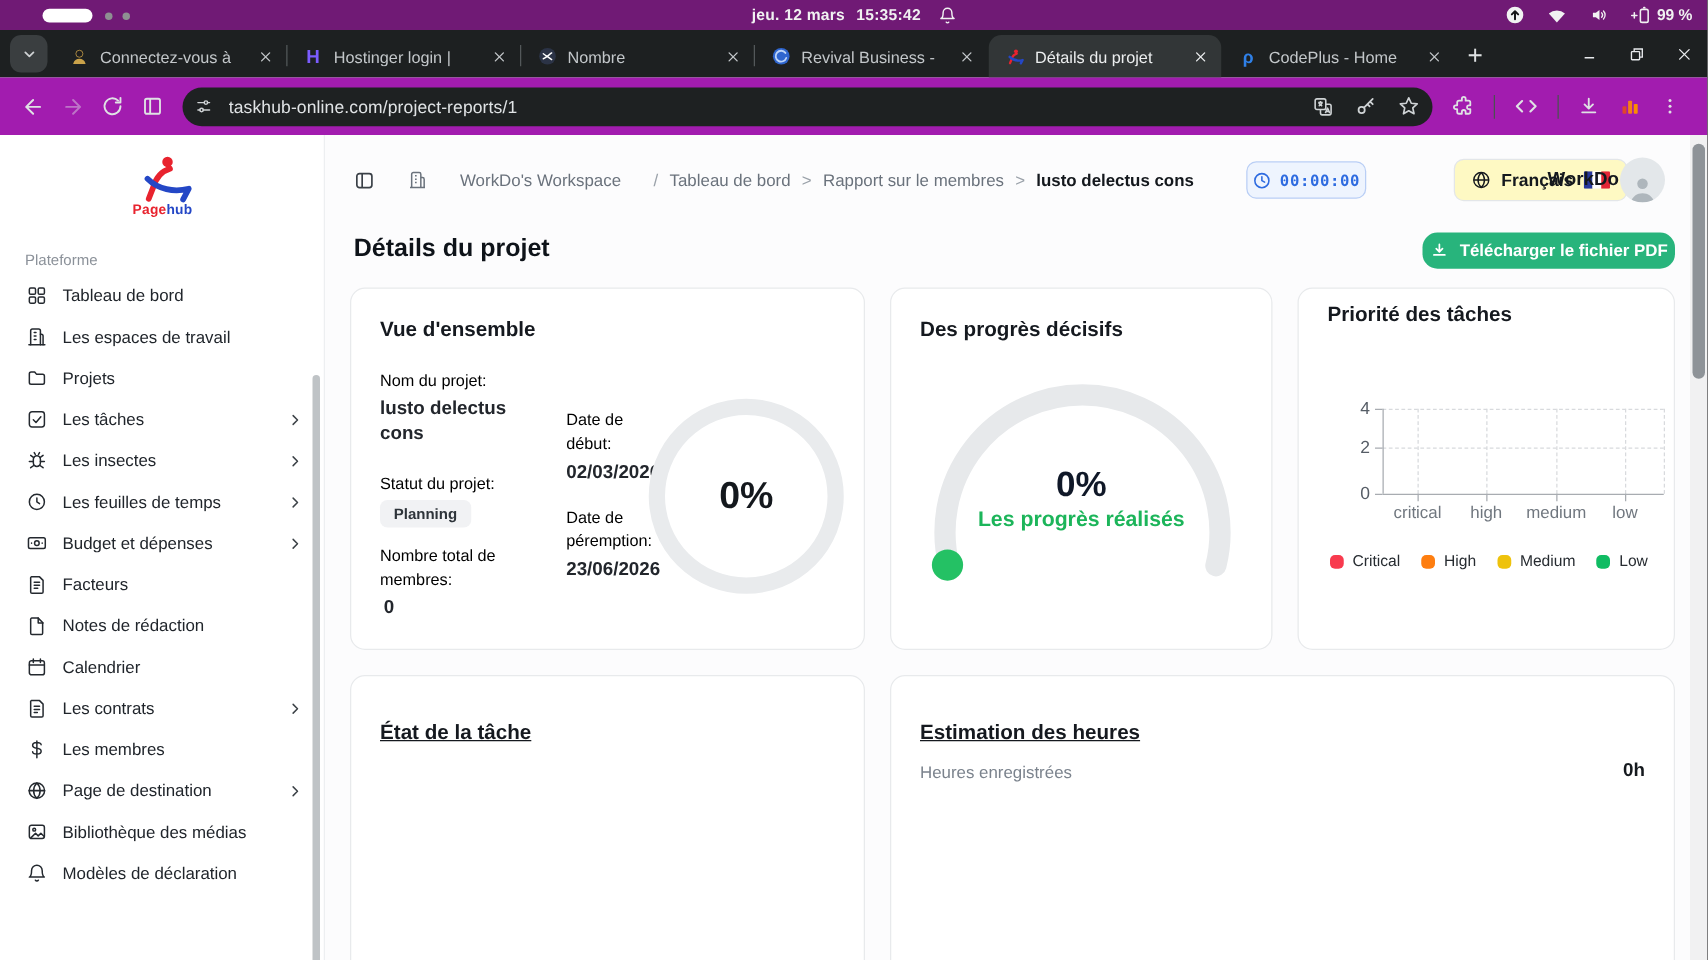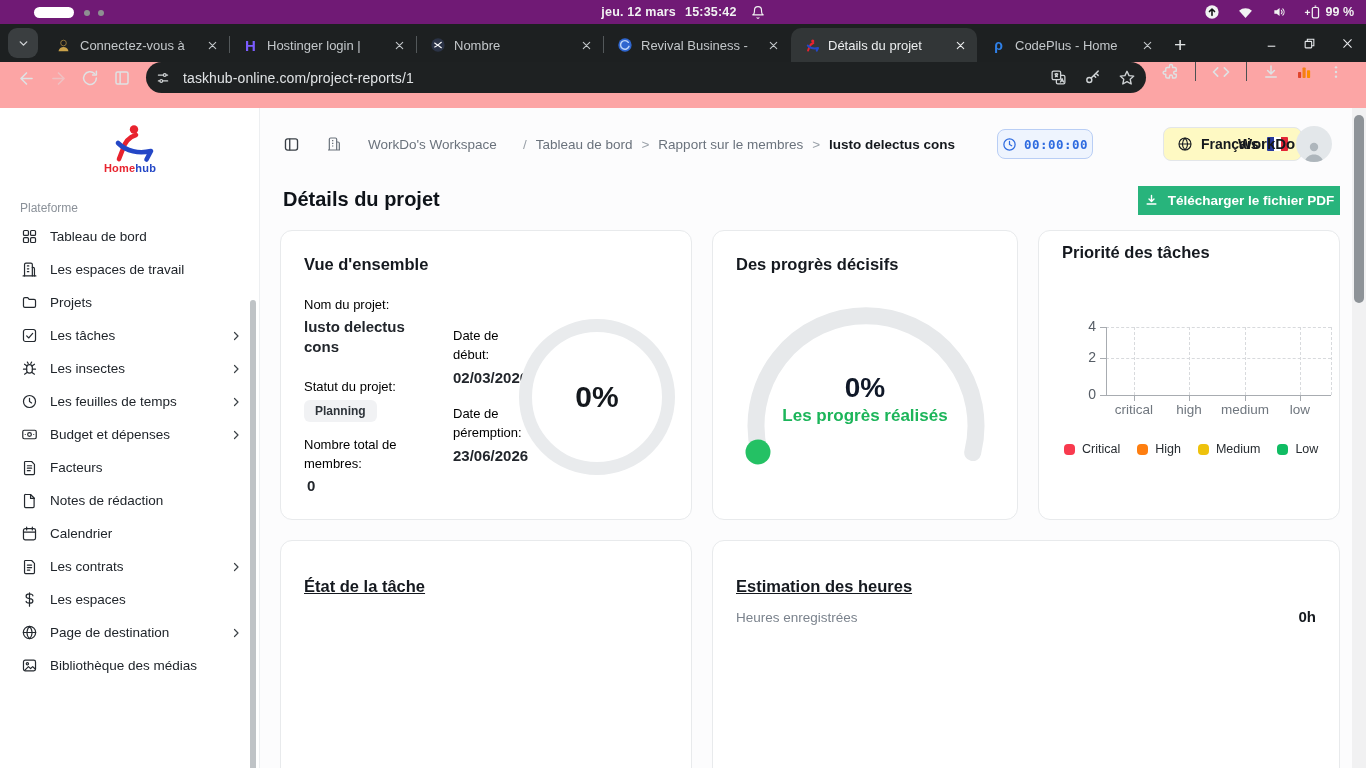--- a/index.html
+++ b/index.html
@@ -31,22 +31,22 @@
   .tab.active { background:#323637; border-radius:10px 10px 0 0; color:#eceeef; }
   .tab-fav { width:17px; height:17px; flex:0 0 auto; display:flex; align-items:center; justify-content:center;
              font-size:13px; font-weight:800; }
   .tab-title { flex:1; font-size:13px; white-space:nowrap; overflow:hidden; text-overflow:ellipsis; }
   .tab-close { width:18px; height:18px; border-radius:50%; display:flex; align-items:center; justify-content:center; flex:0 0 auto; }
   .tab-sep { width:1px; height:17px; background:#53585a; margin-bottom:9px; flex:0 0 auto; }
   .newtab { margin:0 0 7px 10px; font-size:21px; font-weight:400; color:#dfe2e3; line-height:20px; }
   .wincontrols { position:absolute; right:12px; top:24px; height:38px; display:flex; align-items:center; gap:25px; }
 
   
-  .toolbar { position:absolute; left:0; top:62px; width:1366px; height:46px; background:#fca5a5;
-             display:flex; align-items:flex-start; }
+  .toolbar { position:absolute; left:0; top:62px; width:1366px; height:46px; background:#a21caf;
+             display:flex; align-items:center; }
   .nav-btn { width:32px; height:32px; display:flex; align-items:center; justify-content:center; flex:0 0 auto; }
   .urlbar { margin-left:8px; width:1000px; height:31px; background:#1e2122; border-radius:16px;
             display:flex; align-items:center; padding:0 10px 0 5px; }
   .tune-wrap { width:24px; height:24px; border-radius:50%; display:flex; align-items:center; justify-content:center; }
   .url-text { flex:1; margin-left:8px; color:#e0e3e5; font-size:14px; letter-spacing:.1px; white-space:nowrap; overflow:hidden; }
   .url-actions { display:flex; align-items:center; gap:17px; }
   .toolbar-right { display:flex; align-items:center; gap:15px; margin-left:16px; }
   .tb-divider { width:1px; height:19px; background:#4b5052; }
 
   
@@ -74,21 +74,21 @@
                 border-radius:8px; display:flex; align-items:center; justify-content:center; gap:7px;
                 color:#2e6be0; font-family:"DejaVu Sans Mono","Liberation Mono",monospace; font-size:12.5px; font-weight:700; letter-spacing:.5px; }
   .lang-btn { position:absolute; left:1163px; top:127px; height:34px; padding:0 13px; border:1px solid #e3e6e9; background:#fef9c3;
               border-radius:8px; display:flex; align-items:center; gap:8px; font-size:14px; font-weight:600; color:#15191e; }
   .flag { width:21px; height:14px; display:flex; border-radius:1px; overflow:hidden; }
   .flag i { flex:1; }
   .user-name { position:absolute; left:1238px; top:135px; font-size:15px; font-weight:700; color:#15191e; }
   .avatar { position:absolute; left:1296px; top:126px; width:36px; height:36px; border-radius:50%; background:#e3e7ea;
             display:flex; align-items:flex-end; justify-content:center; overflow:hidden; }
   .page-title { position:absolute; left:283px; top:188px; font-size:20px; font-weight:700; color:#0e1319; }
-  .pdf-btn { position:absolute; left:1138px; top:186px; width:202px; height:29px; background:#28b47c; border-radius:0;
+  .pdf-btn { position:absolute; left:1138px; top:186px; width:202px; height:29px; background:#28b47c; border-radius:12px;
              display:flex; align-items:center; justify-content:center; gap:9px; color:#fff; font-size:13.5px; font-weight:600; }
 
   
   .card { position:absolute; background:#fff; border:1px solid #e8eaec; border-radius:12px; }
   .card-title { position:absolute; left:23px; top:24px; font-size:16.5px; font-weight:700; color:#15191f; }
   .c-overview { left:280px; top:230px; width:412px; height:290px; }
   .c-progress { left:712px; top:230px; width:306px; height:290px; }
   .c-priority { left:1038px; top:230px; width:302px; height:290px; }
   .c-taskstate { left:280px; top:540px; width:412px; height:280px; }
   .c-hours { left:712px; top:540px; width:628px; height:280px; }
@@ -383,21 +383,21 @@
   </div>
 
   <div class="sidebar">
     <div class="logo-box">
       <svg width="54" height="40" viewBox="0 0 54 40" style="margin:0 auto">
         <circle cx="31" cy="5.5" r="4.2" fill="#e8232e"></circle>
         <path d="M33 11C26 13 21.5 19 19.5 26l-3.5 9" stroke="#e8232e" stroke-width="4.6" fill="none" stroke-linecap="round"></path>
         <path d="M15 19c8.5 8.5 21 11 33 8l-4.5 8.5" stroke="#2447c6" stroke-width="4.6" fill="none" stroke-linecap="round" stroke-linejoin="round"></path>
       </svg>
       <div class="brand-word">
-        <span class="brand-task">Home</span><span class="brand-hub">hub</span>
+        <span class="brand-task">Page</span><span class="brand-hub">hub</span>
       </div>
     </div>
     <div class="plt-label">Plateforme</div>
     <div class="menu">
         <div class="menu-item">
           <span class="mi-icon">
             <svg width="17" height="17" viewBox="0 0 24 24" fill="none" stroke="currentColor" stroke-width="1.7" stroke-linecap="round" stroke-linejoin="round">
               <rect x="3.5" y="3.5" width="7" height="7" rx="1.5"></rect>
               <rect x="13.5" y="3.5" width="7" height="7" rx="1.5"></rect>
               <rect x="3.5" y="13.5" width="7" height="7" rx="1.5"></rect>
@@ -522,21 +522,21 @@
               <path d="m9 5 7 7-7 7"></path>
             </svg>
           </span>
         </div>
         <div class="menu-item">
           <span class="mi-icon">
             <svg width="17" height="17" viewBox="0 0 24 24" fill="none" stroke="currentColor" stroke-width="1.7" stroke-linecap="round" stroke-linejoin="round">
               <path d="M12 2.5v19M16.8 6.8C16.8 5.2 14.7 4.2 12 4.2s-4.8 1.3-4.8 3.2 1.9 3 4.8 3.3 4.8 1.4 4.8 3.3-2.1 3.2-4.8 3.2-4.8-1-4.8-2.6"></path>
             </svg>
           </span>
-          <span class="mi-label">Les espaces</span>
+          <span class="mi-label">Les membres</span>
         </div>
         <div class="menu-item">
           <span class="mi-icon">
             <svg width="17" height="17" viewBox="0 0 24 24" fill="none" stroke="currentColor" stroke-width="1.7" stroke-linecap="round" stroke-linejoin="round">
               <circle cx="12" cy="12" r="8.7"></circle>
               <path d="M3.3 12h17.4M12 3.3c2.5 2.5 3.7 5.5 3.7 8.7s-1.2 6.2-3.7 8.7c-2.5-2.5-3.7-5.5-3.7-8.7S9.5 5.8 12 3.3Z"></path>
             </svg>
           </span>
           <span class="mi-label">Page de destination</span>
           <span class="mi-chev">
@@ -547,20 +547,29 @@
         </div>
         <div class="menu-item">
           <span class="mi-icon">
             <svg width="17" height="17" viewBox="0 0 24 24" fill="none" stroke="currentColor" stroke-width="1.7" stroke-linecap="round" stroke-linejoin="round">
               <rect x="3.5" y="4.5" width="17" height="15" rx="2.5"></rect>
               <circle cx="9" cy="9.5" r="1.6"></circle>
               <path d="m5.5 18.5 5-5 3 3 3-3 3.5 3.5"></path>
             </svg>
           </span>
           <span class="mi-label">Bibliothèque des médias</span>
+        </div>
+        <div class="menu-item">
+          <span class="mi-icon">
+            <svg width="17" height="17" viewBox="0 0 24 24" fill="none" stroke="currentColor" stroke-width="1.7" stroke-linecap="round" stroke-linejoin="round">
+              <path d="M18 9a6 6 0 1 0-12 0c0 6.5-2.5 7.5-2.5 7.5h17S18 15.5 18 9"></path>
+              <path d="M10.3 20a2 2 0 0 0 3.4 0"></path>
+            </svg>
+          </span>
+          <span class="mi-label">Modèles de déclaration</span>
         </div>
       </div>
     <div class="sidebar-thumb"></div>
   </div>
 
   <div class="crumbbar">
     <span>
       <svg width="17" height="17" viewBox="0 0 24 24" fill="none" stroke="#3a4047" stroke-width="1.9" stroke-linejoin="round">
           <rect x="3.5" y="4" width="17" height="16" rx="3"></rect>
           <path d="M9.5 4v16"></path>

